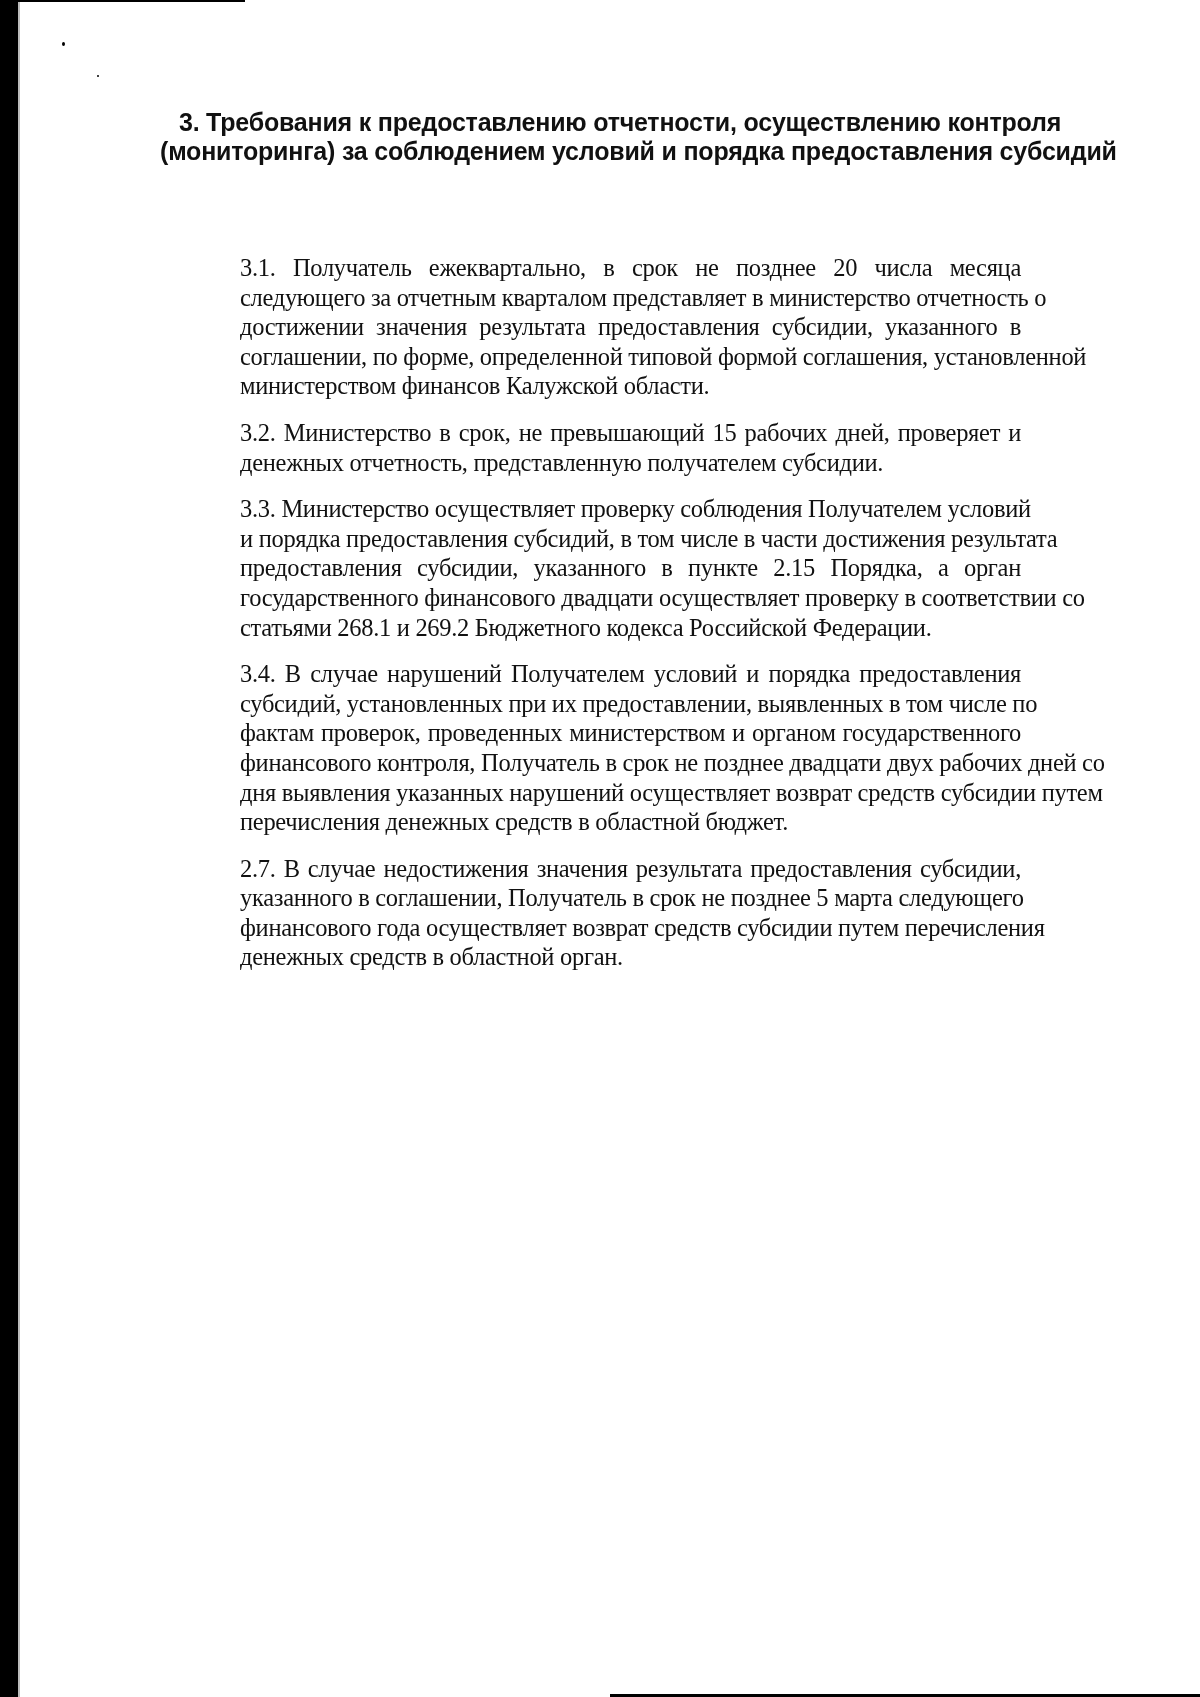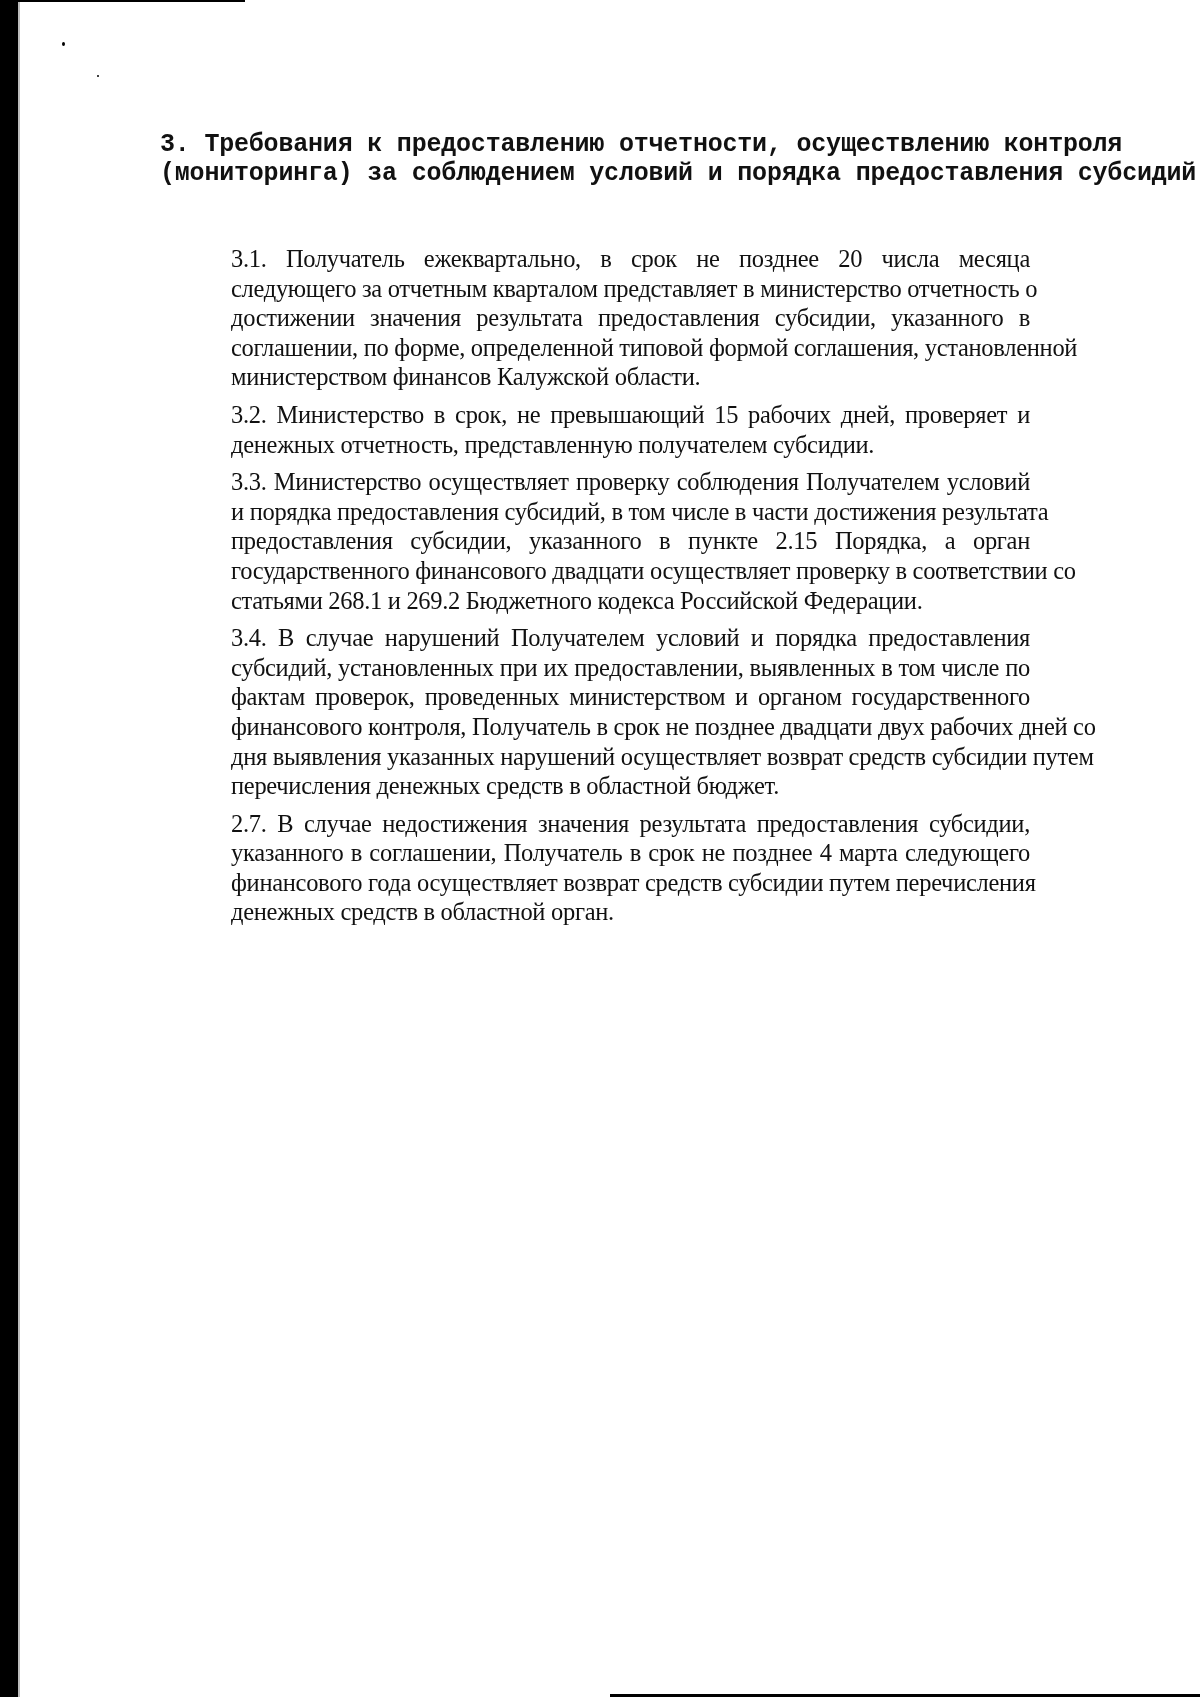--- a/index.html
+++ b/index.html
@@ -49,43 +49,43 @@
 
     .page {
       position: absolute;
       left: 0; top: 0;
       width: 1200px;
       height: 1697px;
     }
     .heading {
       position: absolute;
       left: 160px;
-      top: 130px;
+      top: 108px;
       width: 920px;
       text-align: center;
-      font-family: Liberation Mono, monospace;
+      font-family: Liberation Sans, sans-serif;
       font-weight: bold;
       font-size: 25px;
       line-height: 29px;
       letter-spacing: -0.2px;
     }
     .heading .hline { display: block; white-space: nowrap; }
 
     .body-text {
       position: absolute;
       left: 153px;
       top: 236px;
       width: 885px;
       font-size: 24.5px;
       line-height: 29.6px;
       text-align: justify;
       letter-spacing: -0.3px;
     }
     .para {
-      margin: 8px;
+      margin: 17px;
       text-indent: 70px;
       text-align: justify;
     }
     .para .line {
       display: block;
       text-align: justify;
       text-align-last: justify;
       white-space: nowrap;
     }
     .para .line.first { text-indent: 70px; }
@@ -135,19 +135,19 @@
       <span class="line first">3.4. В случае нарушений Получателем условий и порядка предоставления</span>
       <span class="line">субсидий, установленных при их предоставлении, выявленных в том числе по</span>
       <span class="line">фактам проверок, проведенных министерством и органом государственного</span>
       <span class="line">финансового контроля, Получатель в срок не позднее двадцати двух рабочих дней со</span>
       <span class="line">дня выявления указанных нарушений осуществляет возврат средств субсидии путем</span>
       <span class="line last">перечисления денежных средств в областной бюджет.</span>
     </div>
 
     <div class="para">
       <span class="line first">2.7. В случае недостижения значения результата предоставления субсидии,</span>
-      <span class="line">указанного в соглашении, Получатель в срок не позднее 4 марта следующего</span>
+      <span class="line">указанного в соглашении, Получатель в срок не позднее 5 марта следующего</span>
       <span class="line">финансового года осуществляет возврат средств субсидии путем перечисления</span>
       <span class="line last">денежных средств в областной орган.</span>
     </div>
 
   </div>
 </div>
 
 </body></html>

